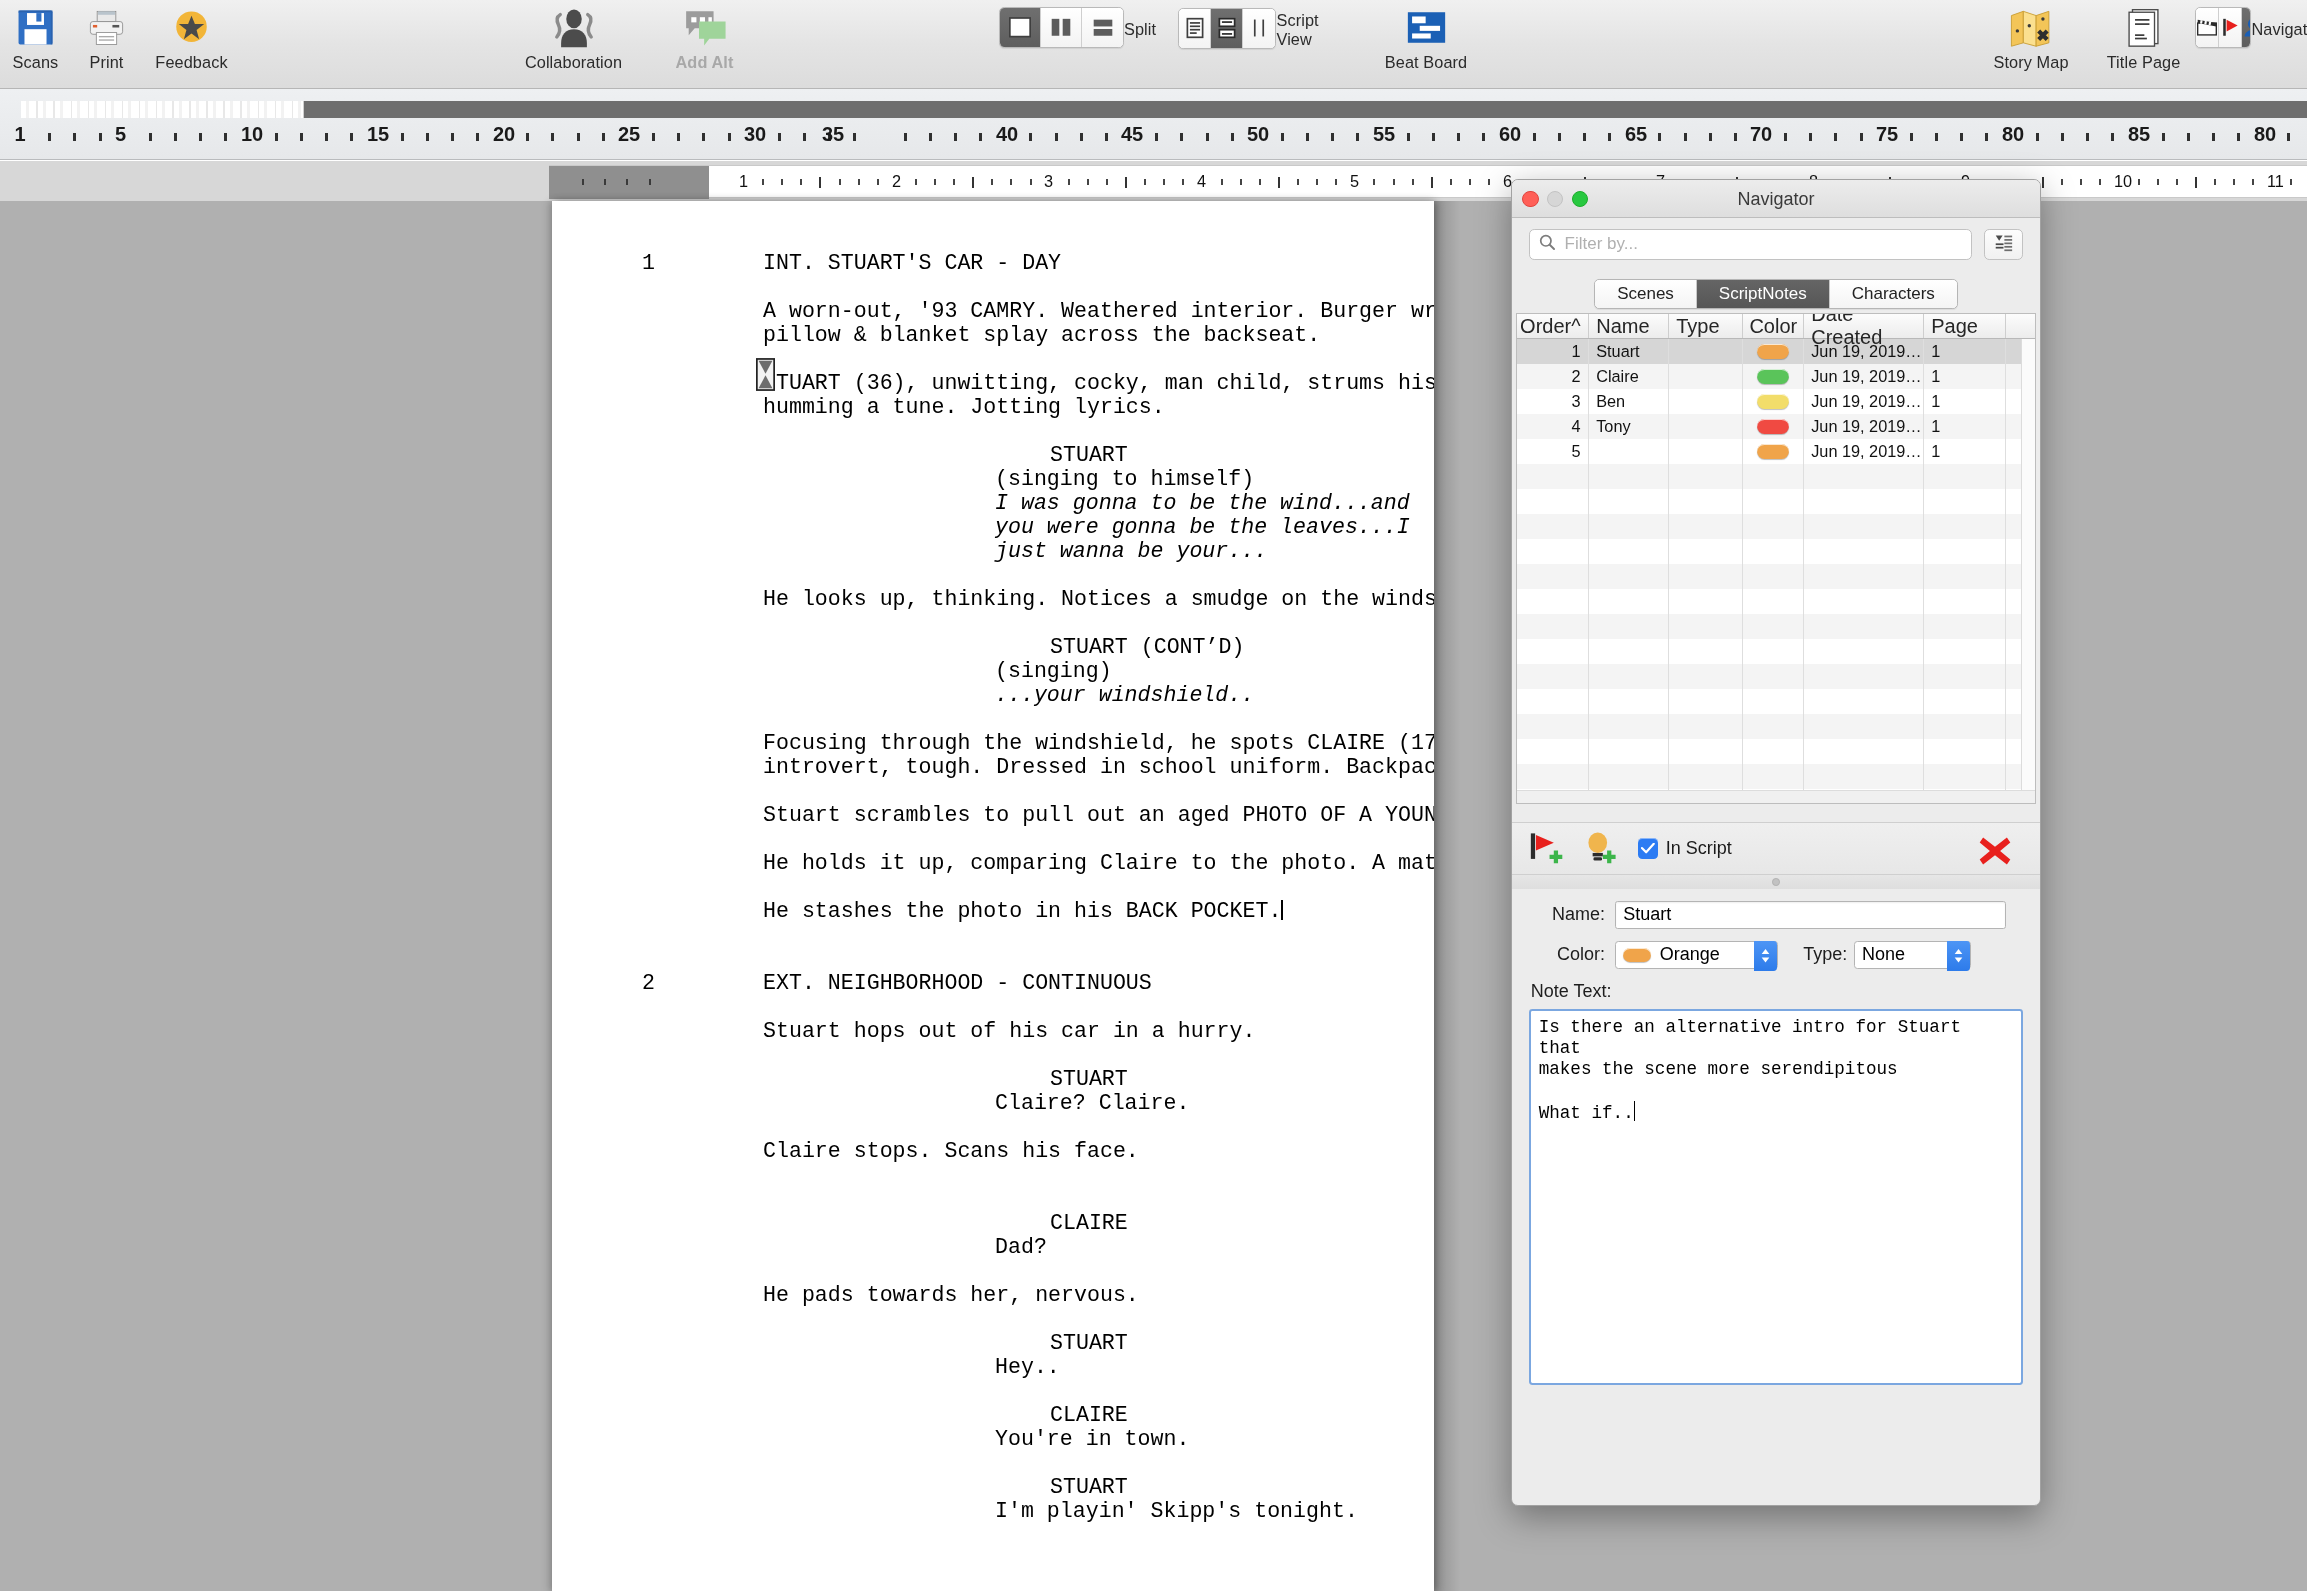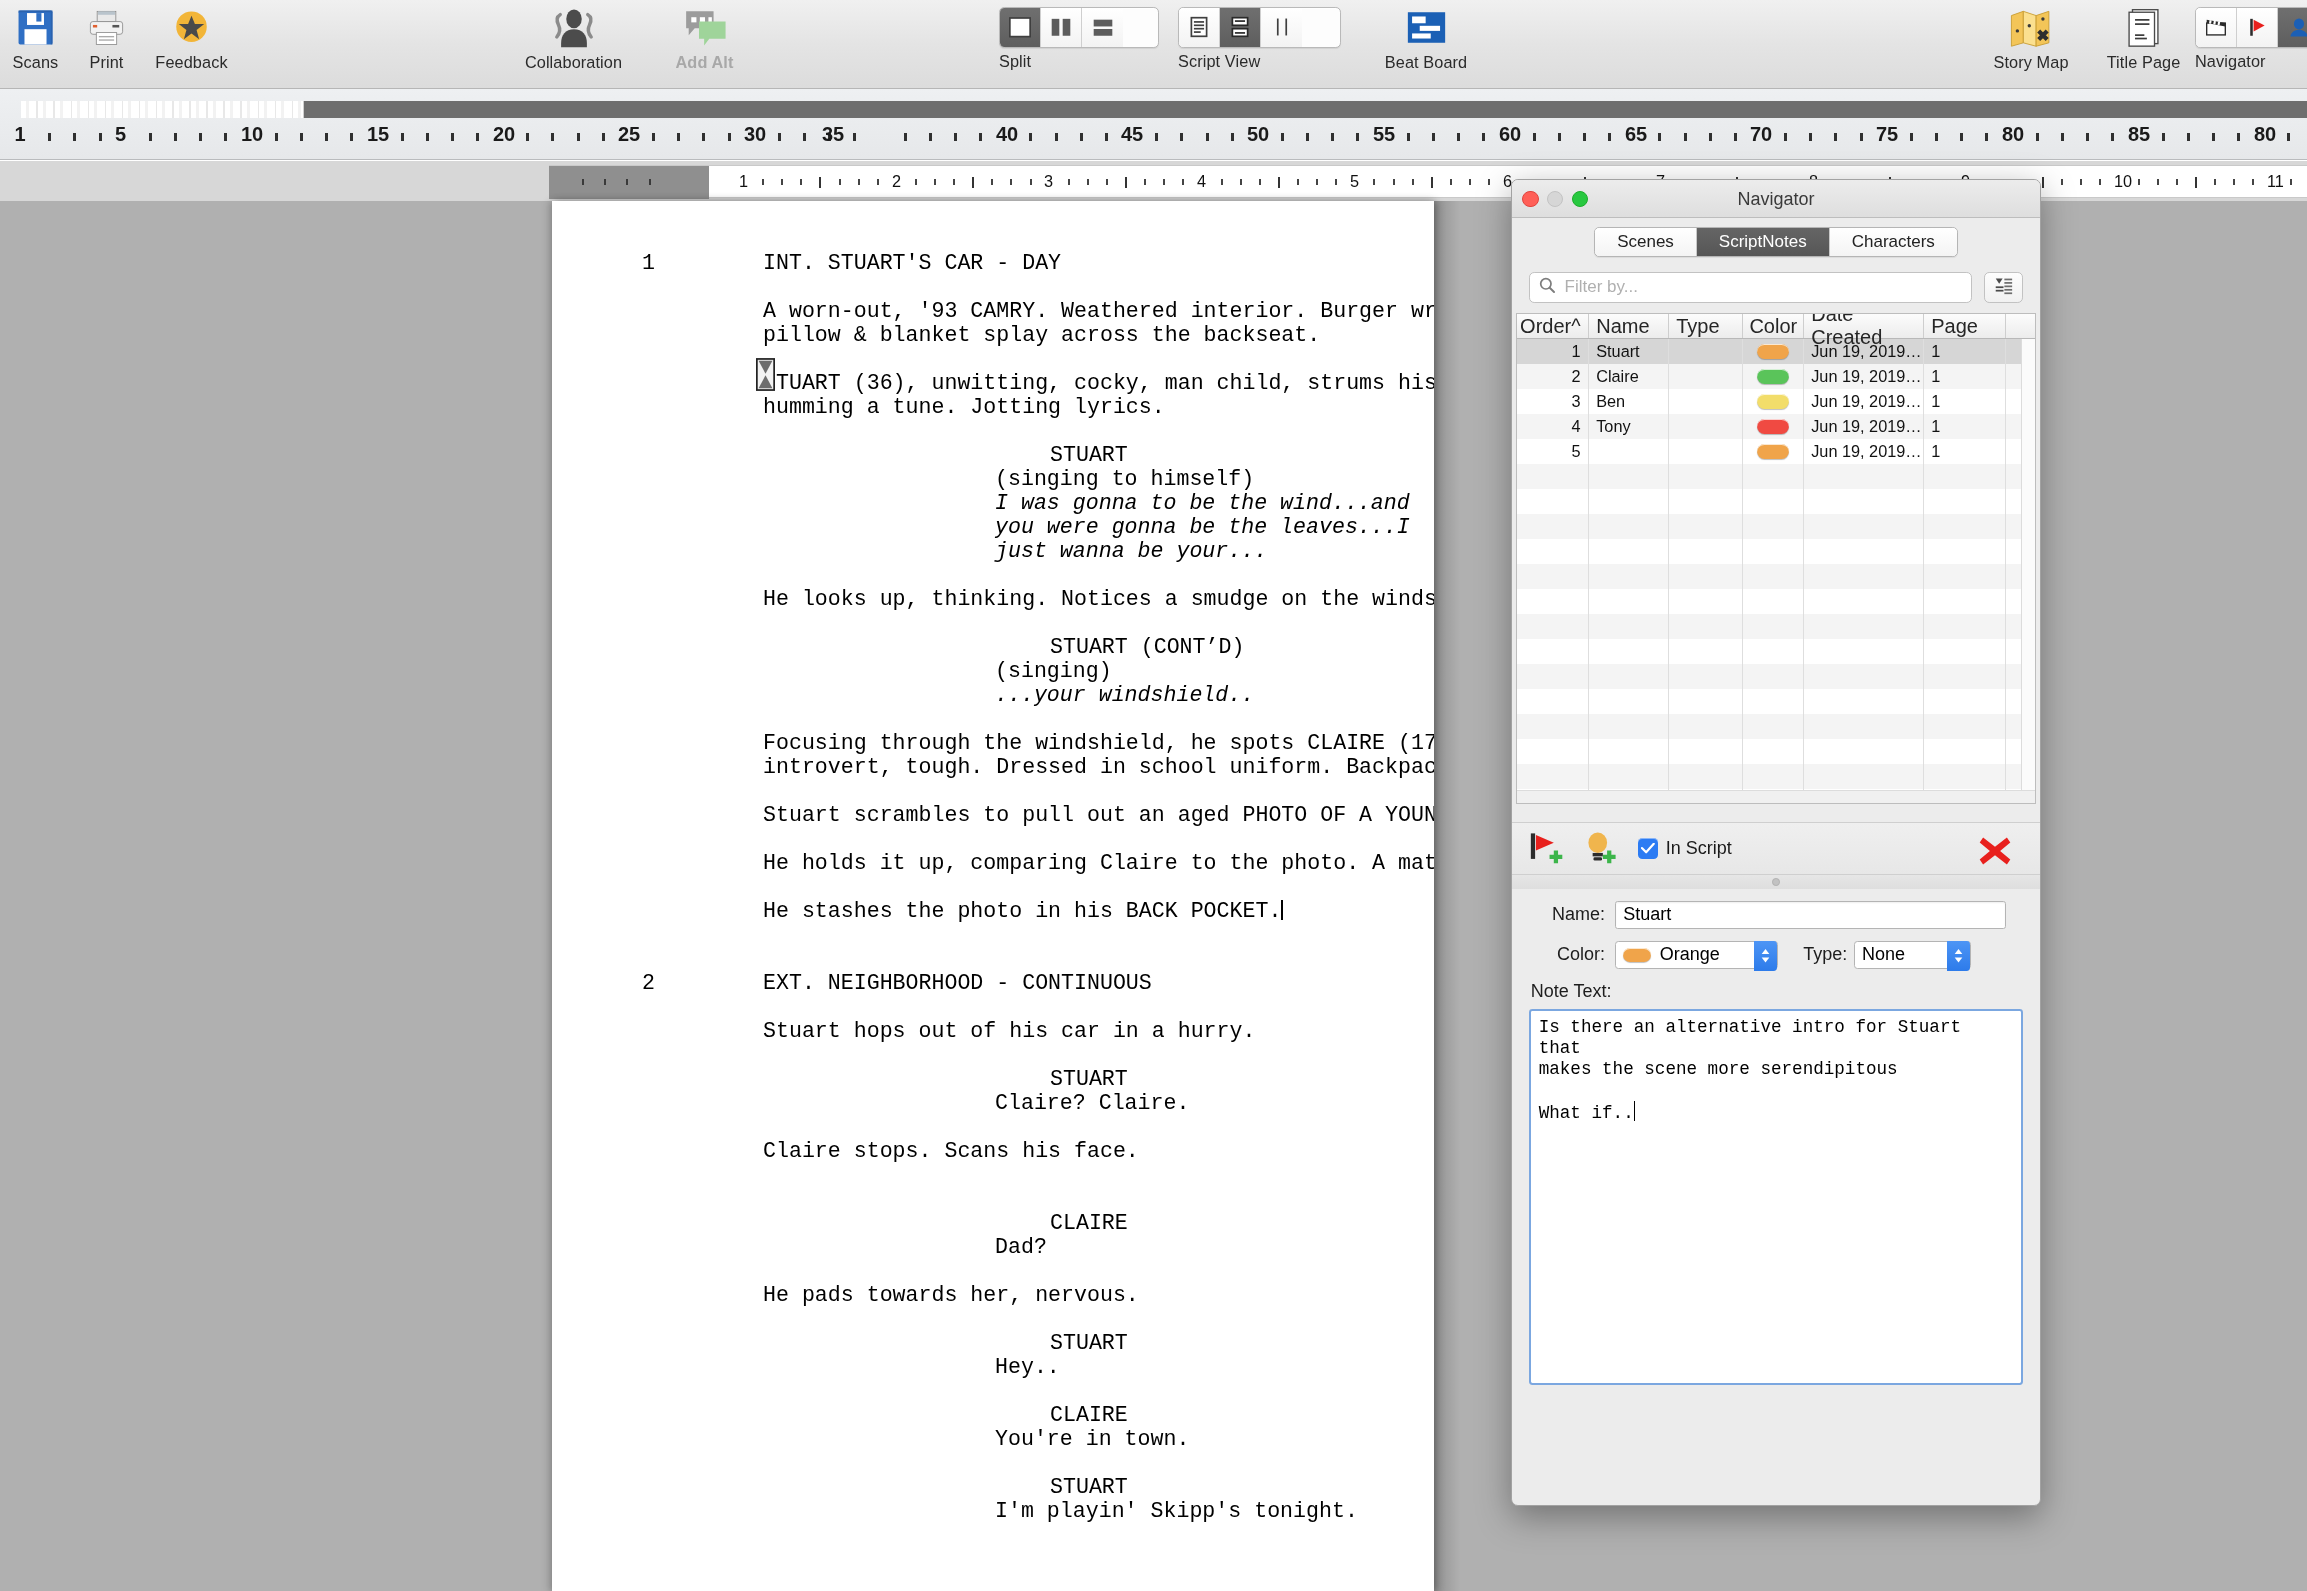--- a/index.html
+++ b/index.html
@@ -33,21 +33,21 @@
     display:flex; border:0.9px solid #b9b9b9; border-radius:5.2px; overflow:hidden;
     background:#fdfdfd; height:41px;
     box-shadow: 0 0.9px 0 rgba(255,255,255,.8) inset, 0 0.9px 0.9px rgba(0,0,0,.08);
   }
   .seg > div {
     width:41px; display:flex; align-items:center; justify-content:center;
     border-right:0.9px solid #cfcfcf; background: linear-gradient(to bottom,#ffffff,#f3f3f3);
   }
   .seg > div:last-child { border-right:none; }
   .seg > div.on { background: linear-gradient(to bottom,#6f6f6f,#5e5e5e); }
-  .segwrap { display:flex; flex-direction:column; padding-top:6.9px;}
+  .segwrap { display:flex; flex-direction:row; align-items:center; padding-top:6.9px;}
 
   
   #scrubber {
     position:absolute; left:0; top:89px; width:2307px; height:71px;
     background: linear-gradient(to bottom,#eef0f2,#e6e8ea);
     border-bottom:0.9px solid #b9bbbd;
   }
   #scrub-track {
     position:absolute; left:20.6px; top:12px; height:17px; right:0;
     background:#6e6e6e;
@@ -648,28 +648,20 @@
 
 <div id="nav">
 
   <div id="nav-title">
     <div class="wbtn red"></div>
     <div class="wbtn yel"></div>
     <div class="wbtn grn"></div>
     <div class="ttl">Navigator</div>
   </div>
 
-  <div id="nav-tabsbar">
-    <div class="tabs">
-      <div>Scenes</div>
-      <div class="on">ScriptNotes</div>
-      <div>Characters</div>
-    </div>
-  </div>
-
   <div id="filterbar">
     <div id="filterfield">
       <span>
         <svg width="16.3" height="16.3" viewBox="0 0 19 19">
             <circle cx="8" cy="8" r="6" fill="none" stroke="#7d7d7d" stroke-width="2"></circle>
             <line x1="12.5" y1="12.5" x2="17.5" y2="17.5" stroke="#7d7d7d" stroke-width="2.2" stroke-linecap="round"></line>
           </svg>
       </span>
       <input type="text" placeholder="Filter by..." style="">
     </div>
@@ -679,20 +671,28 @@
             <polygon points="2,3 10,3 6,9" fill="#4a4a4a"></polygon>
             <rect x="2" y="12" width="9" height="2" fill="#4a4a4a"></rect>
             <rect x="2" y="16" width="9" height="2" fill="#4a4a4a"></rect>
             <rect x="12" y="3" width="9" height="2" fill="#6e6e6e"></rect>
             <rect x="12" y="7" width="9" height="2" fill="#6e6e6e"></rect>
             <rect x="12" y="11" width="9" height="2" fill="#6e6e6e"></rect>
             <rect x="12" y="15" width="9" height="2" fill="#6e6e6e"></rect>
             <rect x="12" y="19" width="9" height="2" fill="#6e6e6e"></rect>
           </svg>
       </span>
+    </div>
+  </div>
+
+  <div id="nav-tabsbar">
+    <div class="tabs">
+      <div>Scenes</div>
+      <div class="on">ScriptNotes</div>
+      <div>Characters</div>
     </div>
   </div>
 
   <div id="tblwrap">
     <div id="thead">
       <div class="c-order" style="justify-content:flex-start;padding-left:6.9px;">Order^</div>
       <div class="c-name">Name</div>
       <div class="c-type">Type</div>
       <div class="c-color" style="justify-content:flex-start;padding-left:6.9px;">Color</div>
       <div class="c-date">Date Created</div>

